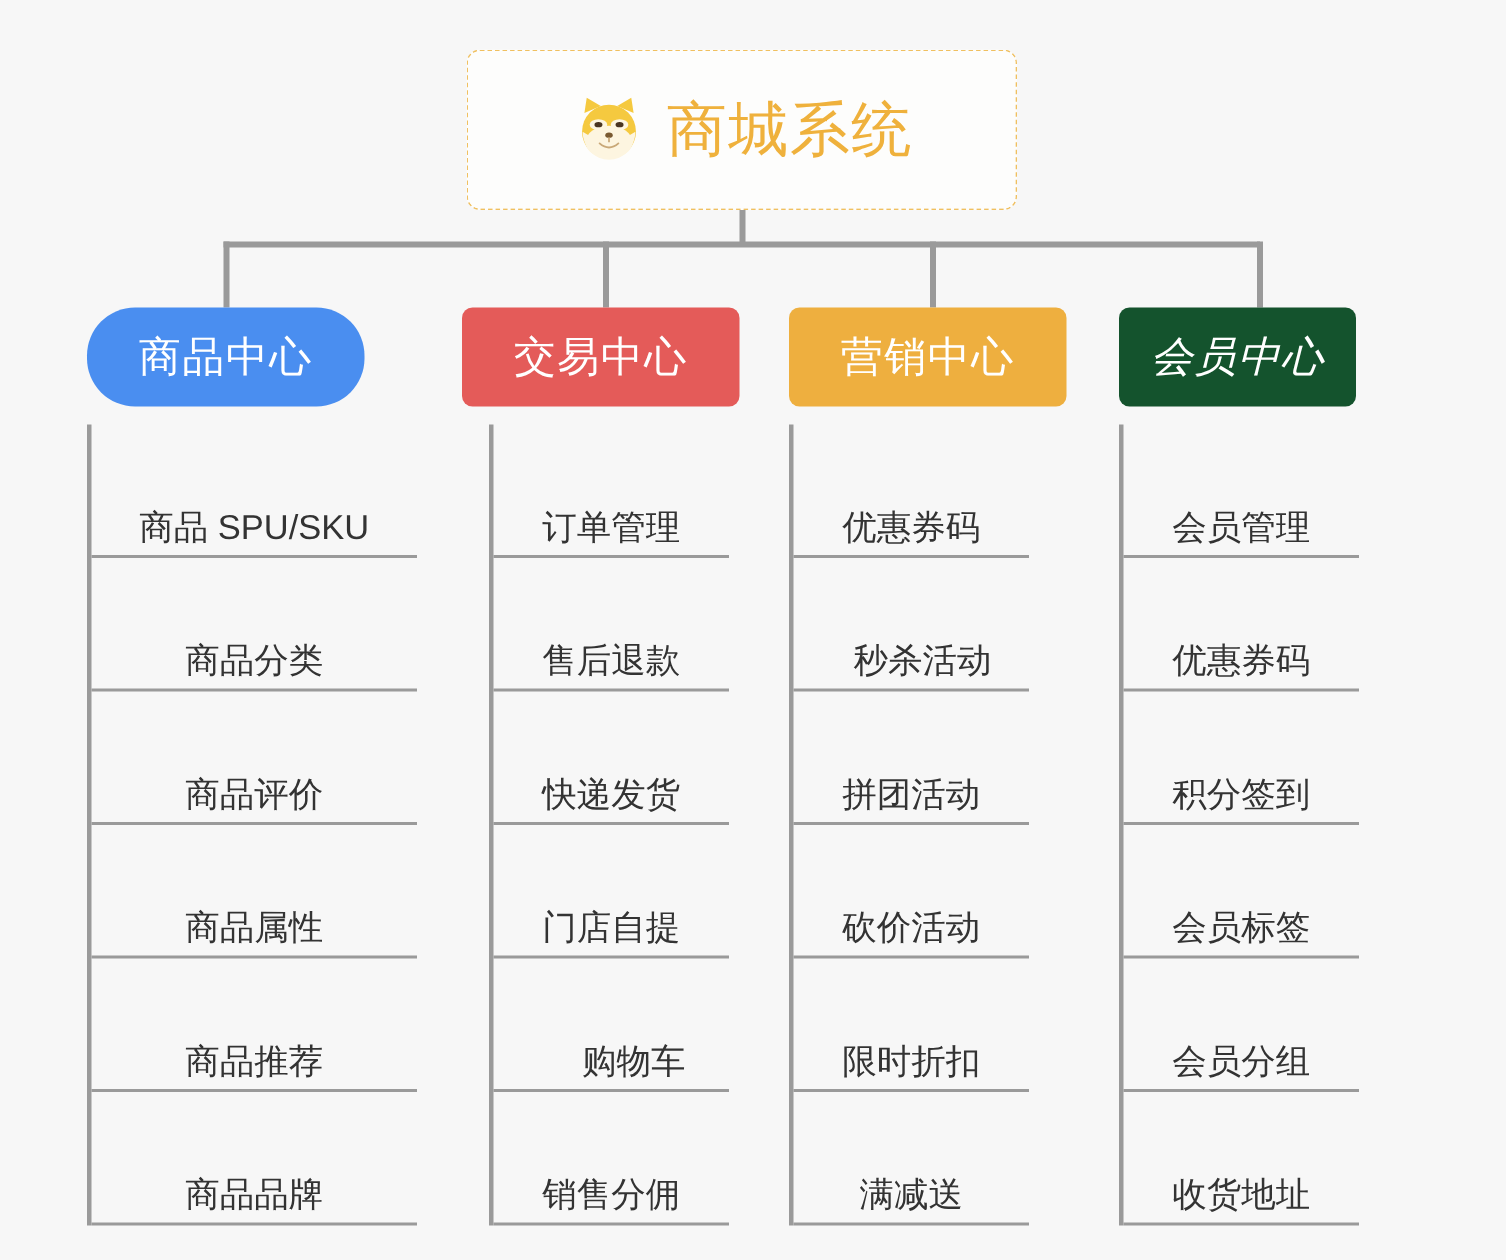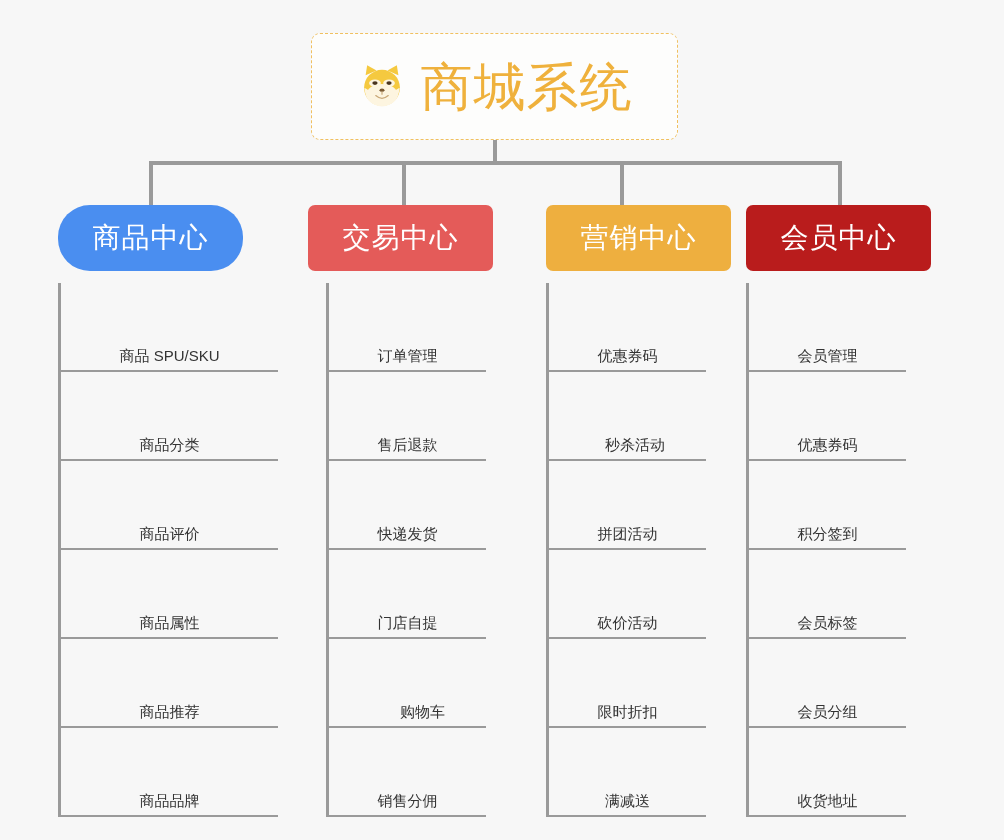--- a/index.html
+++ b/index.html
@@ -36,21 +36,21 @@
     justify-content: center;
     gap: 14px;
   }
   .root-icon {
     width: 50px;
     height: 50px;
     flex: none;
     display: block;
   }
   .root-title {
-    font-size: 52px;
+    font-size: 40px;
     color: #efb13c;
     letter-spacing: 1px;
     line-height: 1;
     white-space: nowrap;
   }
 
   
   .conn {
     position: absolute;
     background: #9a9a9a;
@@ -102,21 +102,21 @@
     position: relative;
     height: 89px;
     box-sizing: border-box;
     display: flex;
     align-items: flex-end;
     justify-content: center;
     padding: 0 6px 6px 6px;
     border-bottom: 2px solid #9a9a9a;
   }
   .leaf-label {
-    font-size: 15px;
+    font-size: 23px;
     color: #333333;
     line-height: 1.15;
     white-space: nowrap;
   }
 </style>
 </head>
 <body style="background: rgb(247, 247, 247);">
 
 <div id="mindmap">
 
@@ -193,21 +193,21 @@
         </div>
       <div class="leaf-item" style="border-bottom-color: rgb(154, 154, 154); padding-left: 36px;">
           <span class="leaf-label">购物车</span>
         </div>
       <div class="leaf-item" style="border-bottom-color: rgb(154, 154, 154);">
           <span class="leaf-label">销售分佣</span>
         </div>
     </div>
   </div>
 
-  <div class="column" style="left:546px;width:160px">
+  <div class="column" style="left:526px;width:160px">
     <div class="cat-header" style="width: 185px; background-color: rgb(238, 175, 63);">营销中心</div>
     <div class="leaf-list" style="width: 160px; border-left-color: rgb(154, 154, 154);">
       <div class="leaf-item" style="border-bottom-color: rgb(154, 154, 154);">
           <span class="leaf-label">优惠券码</span>
         </div>
       <div class="leaf-item" style="border-bottom-color: rgb(154, 154, 154); padding-left: 21px;">
           <span class="leaf-label">秒杀活动</span>
         </div>
       <div class="leaf-item" style="border-bottom-color: rgb(154, 154, 154);">
           <span class="leaf-label">拼团活动</span>
@@ -218,21 +218,21 @@
       <div class="leaf-item" style="border-bottom-color: rgb(154, 154, 154);">
           <span class="leaf-label">限时折扣</span>
         </div>
       <div class="leaf-item" style="border-bottom-color: rgb(154, 154, 154);">
           <span class="leaf-label">满减送</span>
         </div>
     </div>
   </div>
 
   <div class="column" style="left:746px;width:160px">
-    <div class="cat-header" style="width: 185px; background-color: #b91c1c;">会员中心</div>
+    <div class="cat-header" style="width: 158px; background-color: #14532d; font-style: italic;">会员中心</div>
     <div class="leaf-list" style="width: 160px; border-left-color: rgb(154, 154, 154);">
       <div class="leaf-item" style="border-bottom-color: rgb(154, 154, 154);">
           <span class="leaf-label">会员管理</span>
         </div>
       <div class="leaf-item" style="border-bottom-color: rgb(154, 154, 154);">
           <span class="leaf-label">优惠券码</span>
         </div>
       <div class="leaf-item" style="border-bottom-color: rgb(154, 154, 154);">
           <span class="leaf-label">积分签到</span>
         </div>

